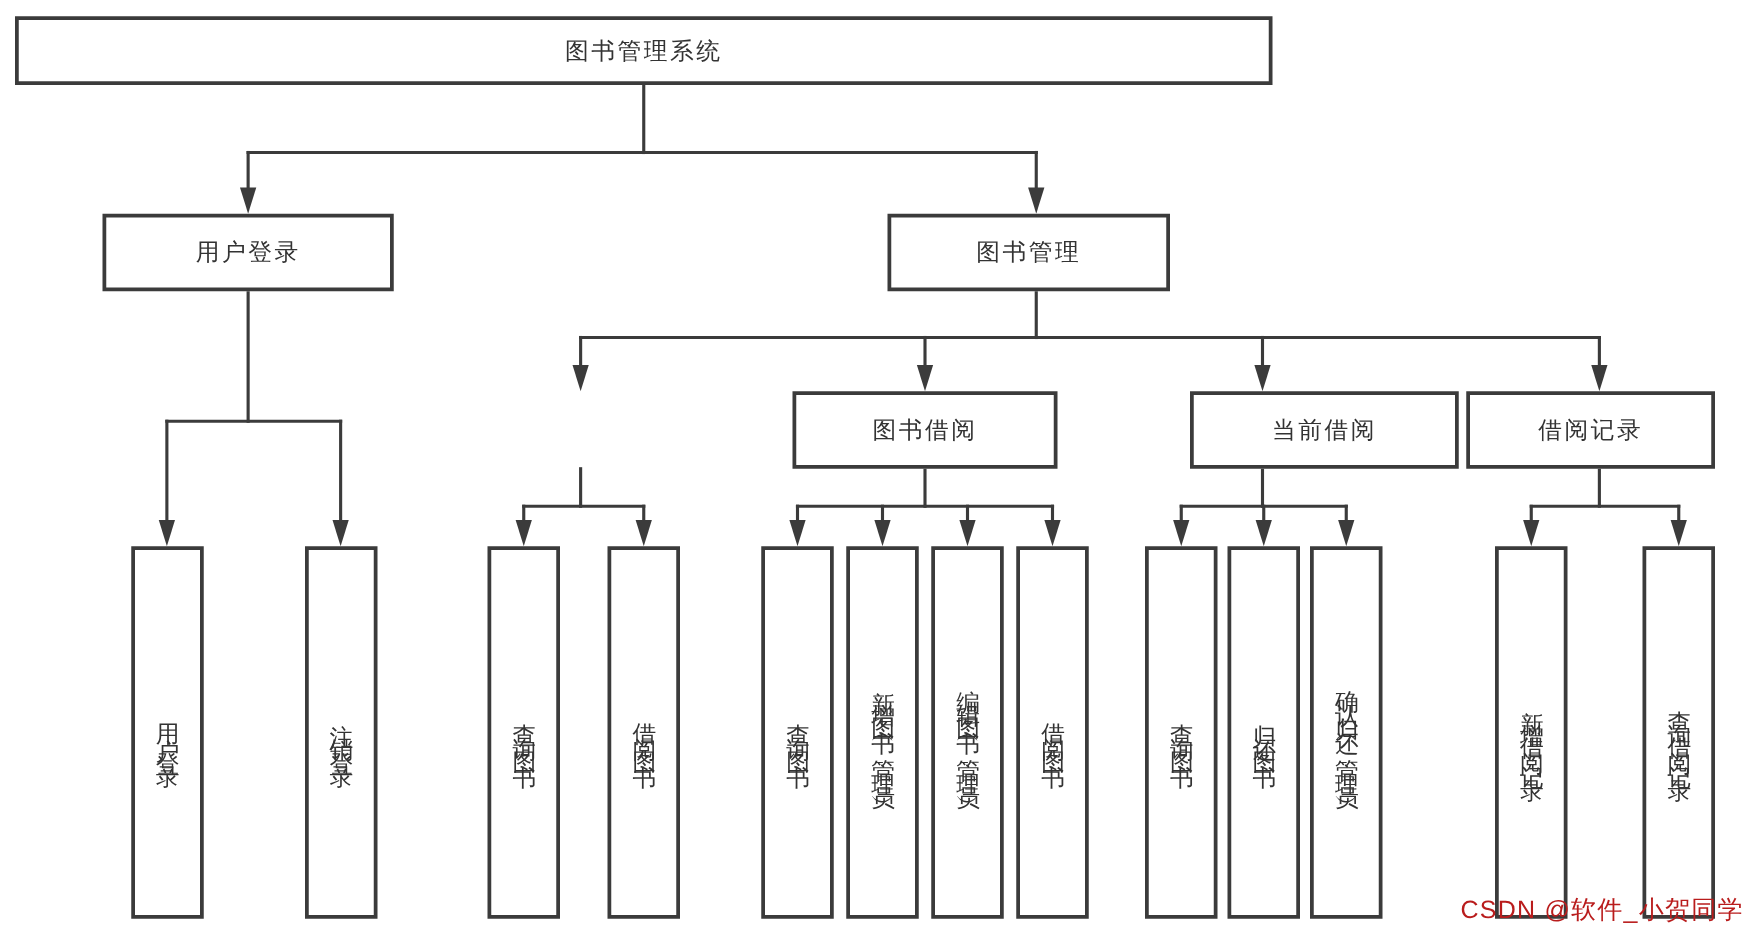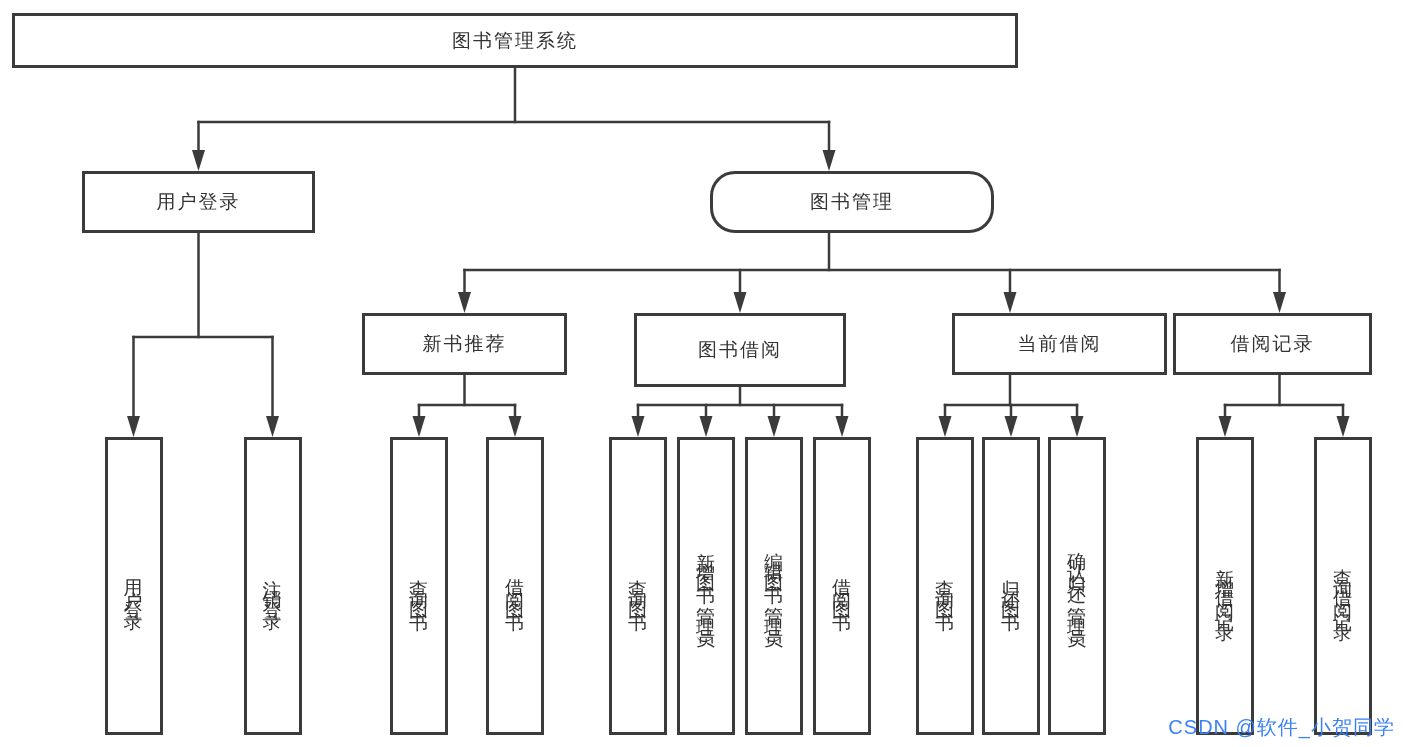--- a/index.html
+++ b/index.html
@@ -52,21 +52,21 @@
     text-orientation: mixed;
     font-size: 19px;
     letter-spacing: 11px;
     line-height: 1;
     white-space: nowrap;
   }
   .watermark {
     position: absolute;
     right: 10px;
     bottom: 6px;
-    color: #3b82f6;
+    color: #b91c1c;
     font-size: 20px;
     letter-spacing: 1px;
     pointer-events: none;
   }
 </style>
 </head>
 <body>
 
 <div id="stage">
 
@@ -148,28 +148,25 @@
     </g>
   </svg>
 
   <div class="hbox" style="left:12px; top:13px; width:1006px; height:55px;">
     <span>图书管理系统</span>
   </div>
 
   <div class="hbox" style="left:82px; top:171px; width:233px; height:62px;">
     <span>用户登录</span>
   </div>
-  <div class="hbox" style="left:710px; top:171px; width:284px; height:62px;border-radius:25px;">
+  <div class="hbox" style="left:710px; top:171px; width:226px; height:62px;">
     <span>图书管理</span>
   </div>
 
-  <div class="hbox" style="left:362px; top:313px; width:205px; height:62px;">
-    <span>新书推荐</span>
-  </div>
-  <div class="hbox" style="left:634px; top:313px; width:212px; height:74px;">
+  <div class="hbox" style="left:634px; top:313px; width:212px; height:62px;">
     <span>图书借阅</span>
   </div>
   <div class="hbox" style="left:952px; top:313px; width:215px; height:62px;">
     <span>当前借阅</span>
   </div>
   <div class="hbox" style="left:1173px; top:313px; width:199px; height:62px;">
     <span>借阅记录</span>
   </div>
 
   <div class="vbox" style="left:104.5px;">

